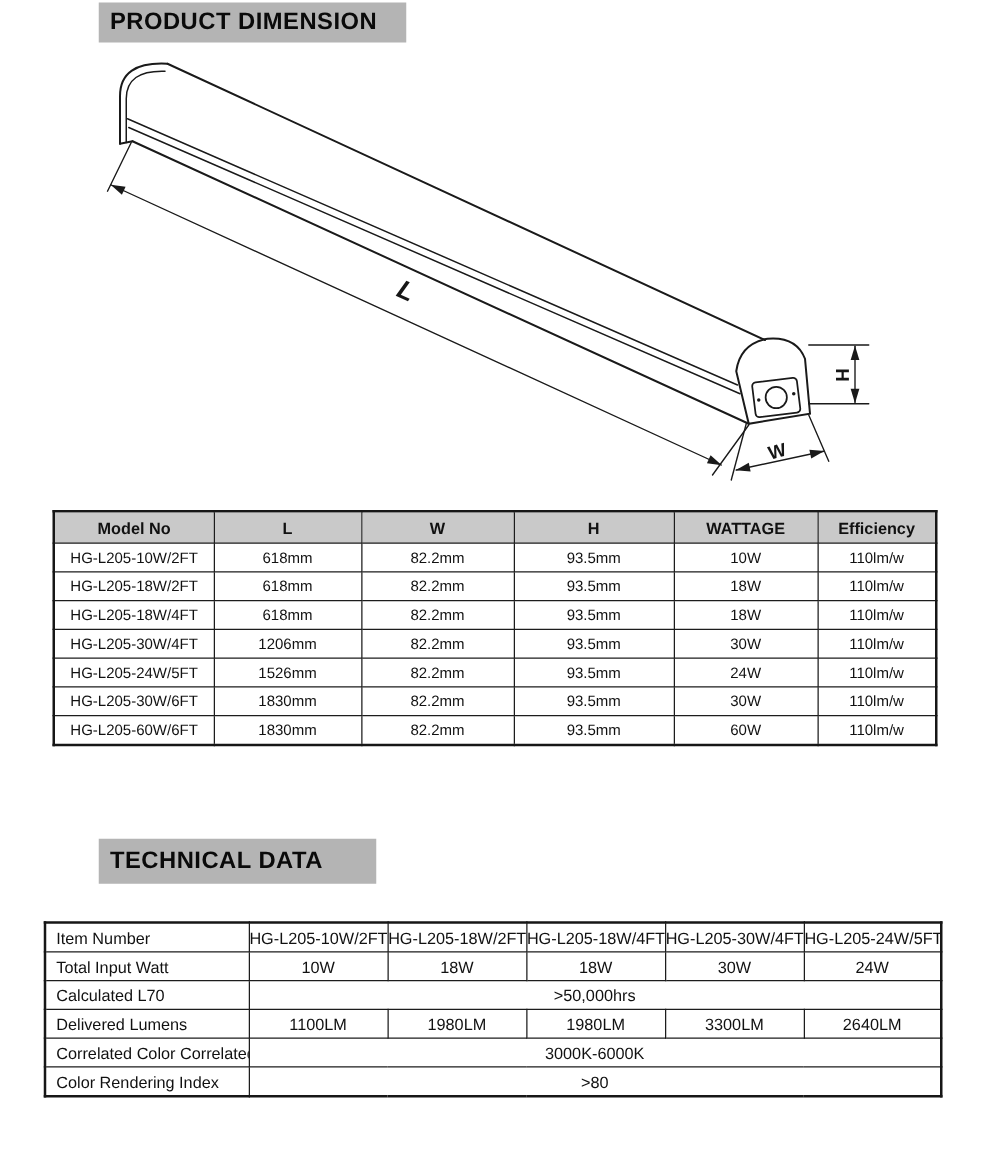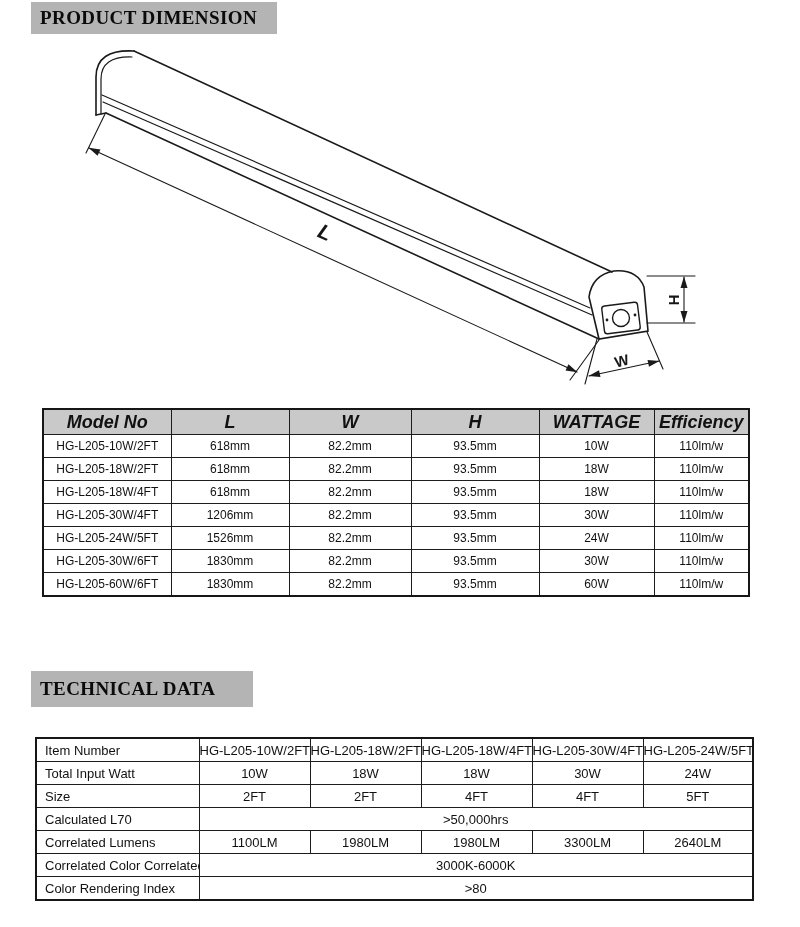--- a/index.html
+++ b/index.html
@@ -3,36 +3,36 @@
 <meta charset="utf-8">
 <style>
   html,body{margin:0;padding:0;}
   body{
     width:800px;height:927px;position:relative;background:#ffffff;
     font-family:"Liberation Sans",sans-serif;color:#111;
     -webkit-font-smoothing:antialiased;
   }
   .section-bar{
     position:absolute;background:var(--section-bg,#b4b4b4);color:#0a0a0a;
-    font-family:Liberation Serif, serif;font-weight:bold;font-size:19px;
+    font-family:Liberation Sans, sans-serif;font-weight:bold;font-size:19px;
     letter-spacing:.4px;display:flex;align-items:center;
-    padding-left:9px;box-sizing:border-box;white-space:nowrap;
+    padding-left:9px;box-sizing:border-box;white-space:nowrap;margin-left:48px;
   }
   #bar-product{left:31px;top:2px;width:246px;height:32px;}
   #bar-technical{left:31px;top:671px;width:222px;height:36px;}
 
   #diagram-wrap{position:absolute;left:0;top:35px;width:800px;height:370px;}
 
   table{border-collapse:collapse;position:absolute;table-layout:fixed;background:#fff;}
   td,th{border:1px solid #1c1c1c;padding:0;overflow:hidden;white-space:nowrap;}
 
   #dim-table{left:42px;top:408px;width:706px;font-size:12px;border:2px solid #161616;}
   #dim-table th{
-    background:var(--header-bg,#c9c9c9);font-size:18px;height:24px;
-    font-weight:bold;text-align:center;font-style:italic;
+    background:var(--header-bg,#c9c9c9);font-size:13px;height:24px;
+    font-weight:bold;text-align:center;
   }
   #dim-table td{height:22px;text-align:center;}
 
   #tech-table{left:35px;top:737px;width:717px;font-size:13px;border:2px solid #161616;}
   #tech-table td{height:22px;text-align:center;}
   #tech-table td.row-label{text-align:left;padding-left:8px;}
 
   svg text{font-family:"Liberation Sans",sans-serif;fill:#161616;}
 </style>
 </head>
@@ -199,33 +199,25 @@
       </tr>
       <tr>
         <td class="row-label">Total Input Watt</td>
         <td>10W</td>
         <td>18W</td>
         <td>18W</td>
         <td>30W</td>
         <td>24W</td>
       </tr>
       <tr>
-        <td class="row-label">Size</td>
-        <td>2FT</td>
-        <td>2FT</td>
-        <td>4FT</td>
-        <td>4FT</td>
-        <td>5FT</td>
-      </tr>
-      <tr>
         <td class="row-label">Calculated L70</td>
         <td colspan="5">&gt;50,000hrs</td>
       </tr>
       <tr>
-        <td class="row-label">Correlated Lumens</td>
+        <td class="row-label">Delivered Lumens</td>
         <td>1100LM</td>
         <td>1980LM</td>
         <td>1980LM</td>
         <td>3300LM</td>
         <td>2640LM</td>
       </tr>
       <tr>
         <td class="row-label">Correlated Color Correlated</td>
         <td colspan="5">3000K-6000K</td>
       </tr>

